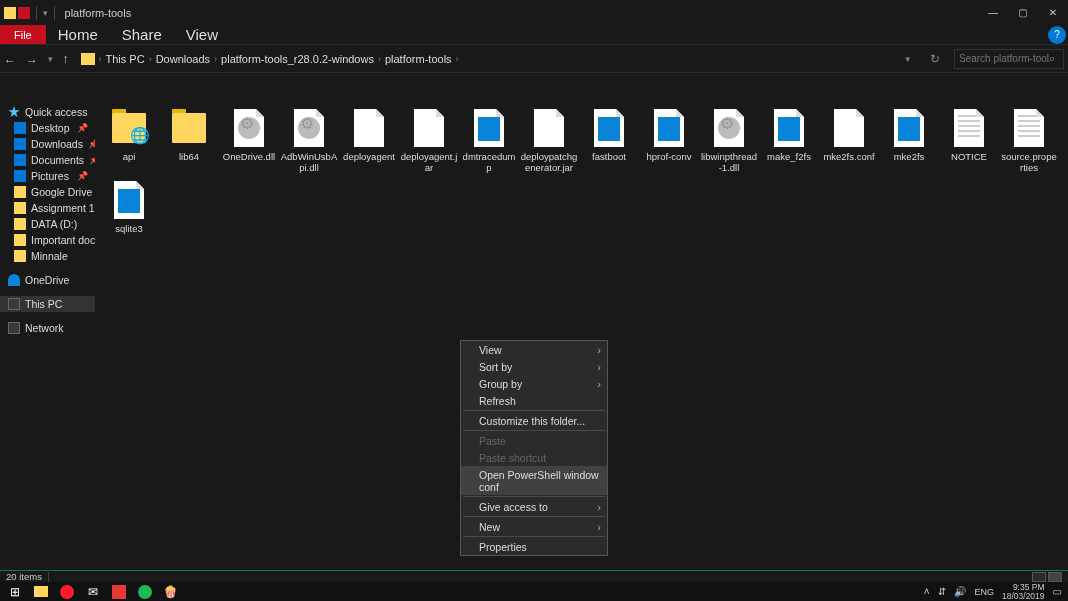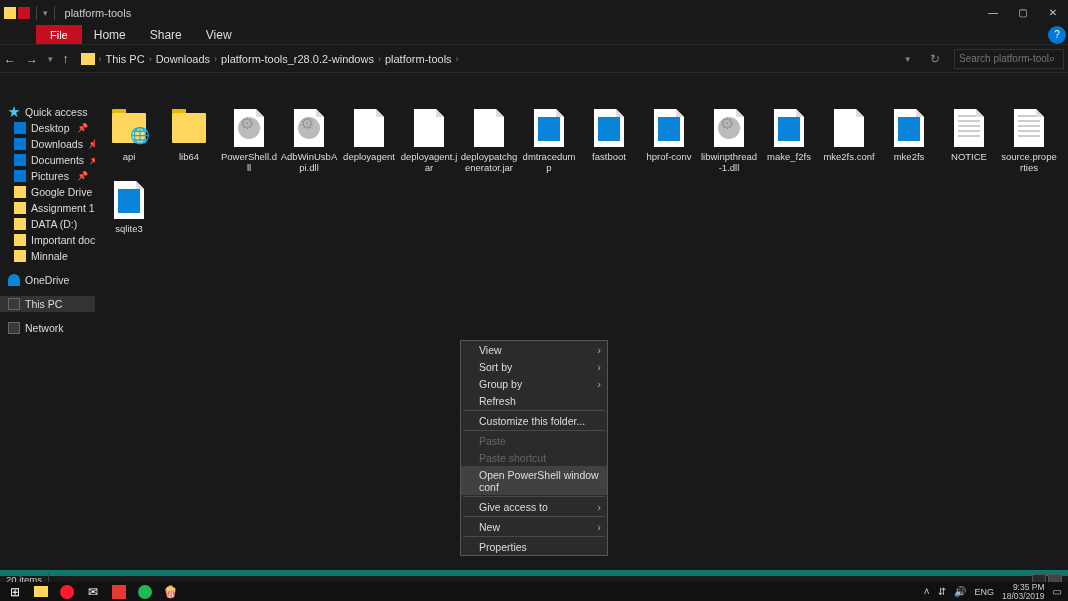--- a/index.html
+++ b/index.html
@@ -9,22 +9,22 @@
 .titlebar { height: 25px; background: #191919; display: flex; align-items: center; padding-left: 4px; }
 .titlebar .qat { display: flex; gap: 2px; align-items: center; }
 .titlebar .qat-btn { width: 12px; height: 12px; }
 .titlebar .sep { width: 1px; height: 14px; background: #444; margin: 0 4px; }
 .titlebar .title { font-size: 11px; color: #ccc; margin-left: 6px; }
 .titlebar .winctrls { margin-left: auto; display: flex; }
 .titlebar .winbtn { width: 30px; height: 25px; display: flex; align-items: center; justify-content: center; font-size: 10px; color: #ccc; }
 
 
 .ribbon { height: 20px; background: #191919; display: flex; align-items: stretch; border-bottom: 1px solid #2a2a2a; }
-.ribbon .file { background: #c50f1f; color: #fff; padding: 0 14px; font-size: 11px; display: flex; align-items: center; margin-left: 36px; }
-.ribbon .tab { padding: 0 12px; font-size: 12px; color: #ddd; display: flex; align-items: center; }
+.ribbon .file { background: #c50f1f; color: #fff; padding: 0 14px; font-size: 11px; display: flex; align-items: center; }
+.ribbon .tab { padding: 0 12px; font-size: 15px; color: #ddd; display: flex; align-items: center; }
 .ribbon .help { margin-left: auto; width: 18px; height: 18px; border-radius: 50%; background: #0078d4; display: flex; align-items: center; justify-content: center; font-size: 10px; margin-right: 2px; align-self: center; }
 
 
 .addrrow { height: 28px; background: #191919; display: flex; align-items: center; padding: 0 4px; gap: 8px; border-bottom: 1px solid #2a2a2a; }
 .navbtns { display: flex; gap: 10px; align-items: center; font-size: 12px; color: #ccc; }
 .navbtns span { cursor: default; }
 .breadcrumb { flex: 1; display: flex; align-items: center; gap: 4px; font-size: 11px; color: #ddd; padding: 0 4px; }
 .breadcrumb .folder-ico { width: 14px; height: 12px; background: #ffd75e; display: inline-block; }
 .breadcrumb .crumb { white-space: nowrap; }
 .breadcrumb .chev { color: #888; font-size: 9px; }
@@ -76,21 +76,21 @@
 
 
 .ctxmenu { position: absolute; left: 460px; top: 340px; width: 148px; background: #2b2b2b; border: 1px solid #555; font-size: 10.5px; z-index: 100; }
 .ctxmenu .mi { padding: 2.5px 8px 2.5px 18px; color: #ddd; display: flex; align-items: center; position: relative; }
 .ctxmenu .mi.sub::after { content: "›"; position: absolute; right: 6px; color: #aaa; font-size: 11px; }
 .ctxmenu .mi.dis { color: #666; }
 .ctxmenu .mi.hl { background: #414141; }
 .ctxmenu .msep { height: 1px; background: #484848; margin: 1px 2px; }
 
 
-.status { position: absolute; bottom: 19px; left: 0; right: 0; height: 12px; background: #191919; border-top: 6px solid #0f766e; display: flex; align-items: center; padding: 0 6px; font-size: 9.5px; color: #ccc; }
+.status { position: absolute; bottom: 19px; left: 0; right: 0; height: 12px; background: #191919; border-top: 1px solid #0f766e; display: flex; align-items: center; padding: 0 6px; font-size: 9.5px; color: #ccc; }
 .status .sep2 { width: 1px; height: 10px; background: #444; margin: 0 6px; }
 .status .viewbtns { margin-left: auto; display: flex; gap: 2px; }
 .status .vbtn { width: 14px; height: 10px; border: 1px solid #555; background: #2a2a2a; }
 .status .vbtn.active { background: #444; }
 
 
 .taskbar { position: absolute; bottom: 0; left: 0; right: 0; height: 19px; background: #111; display: flex; align-items: center; padding: 0 2px; }
 .taskbar .tbtn { width: 26px; height: 19px; display: flex; align-items: center; justify-content: center; font-size: 12px; }
 .taskbar .tray { margin-left: auto; display: flex; align-items: center; gap: 8px; font-size: 9px; color: #ccc; padding-right: 4px; }
 .taskbar .clock { text-align: right; line-height: 1; font-size: 8.5px; }
@@ -228,21 +228,21 @@
           <div class="th-folder"></div>
         </div>
         <div class="label">lib64</div>
       </div>
       <div class="file-item">
         <div class="thumb">
           <div class="th-page fold">
             <div class="inner-gear"></div>
           </div>
         </div>
-        <div class="label">PowerShell.dll</div>
+        <div class="label">OneDrive.dll</div>
       </div>
       <div class="file-item">
         <div class="thumb">
           <div class="th-page fold">
             <div class="inner-gear"></div>
           </div>
         </div>
         <div class="label">AdbWinUsbApi.dll</div>
       </div>
       <div class="file-item">
@@ -252,31 +252,31 @@
         <div class="label">deployagent</div>
       </div>
       <div class="file-item">
         <div class="thumb">
           <div class="th-page fold"></div>
         </div>
         <div class="label">deployagent.jar</div>
       </div>
       <div class="file-item">
         <div class="thumb">
+          <div class="th-page fold">
+            <div class="inner-blue"></div>
+          </div>
+        </div>
+        <div class="label">dmtracedump</div>
+      </div>
+      <div class="file-item">
+        <div class="thumb">
           <div class="th-page fold"></div>
         </div>
         <div class="label">deploypatchgenerator.jar</div>
-      </div>
-      <div class="file-item">
-        <div class="thumb">
-          <div class="th-page fold">
-            <div class="inner-blue"></div>
-          </div>
-        </div>
-        <div class="label">dmtracedump</div>
       </div>
       <div class="file-item">
         <div class="thumb">
           <div class="th-page fold">
             <div class="inner-blue"></div>
           </div>
         </div>
         <div class="label">fastboot</div>
       </div>
       <div class="file-item">

